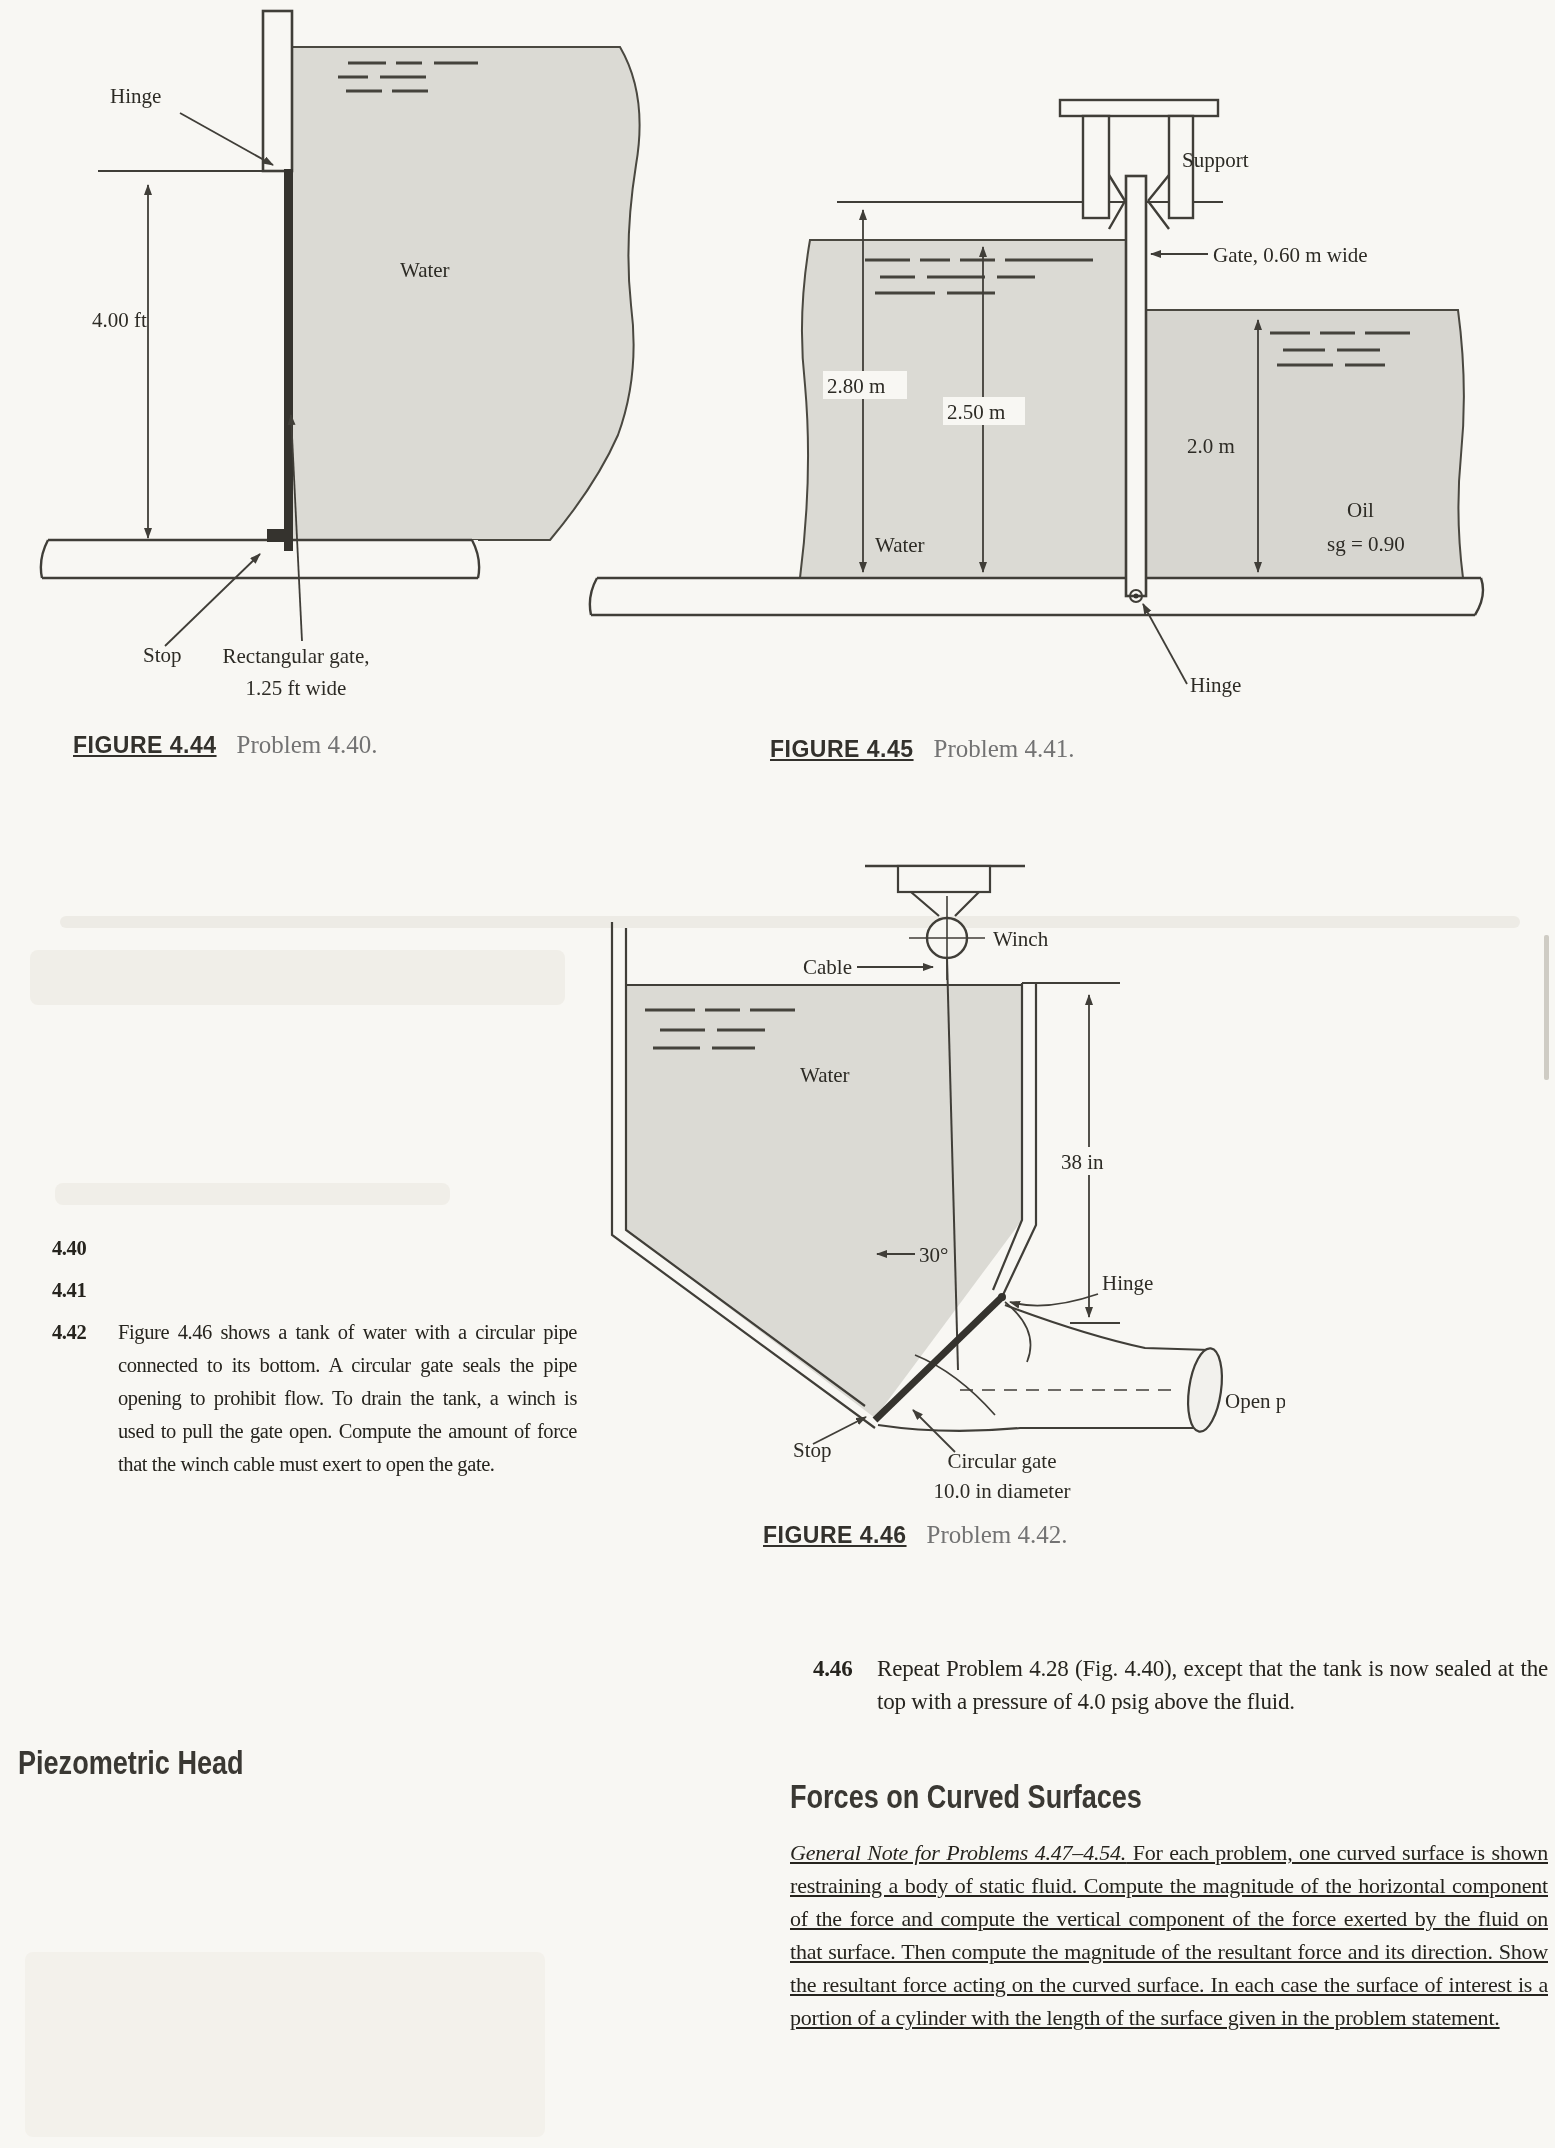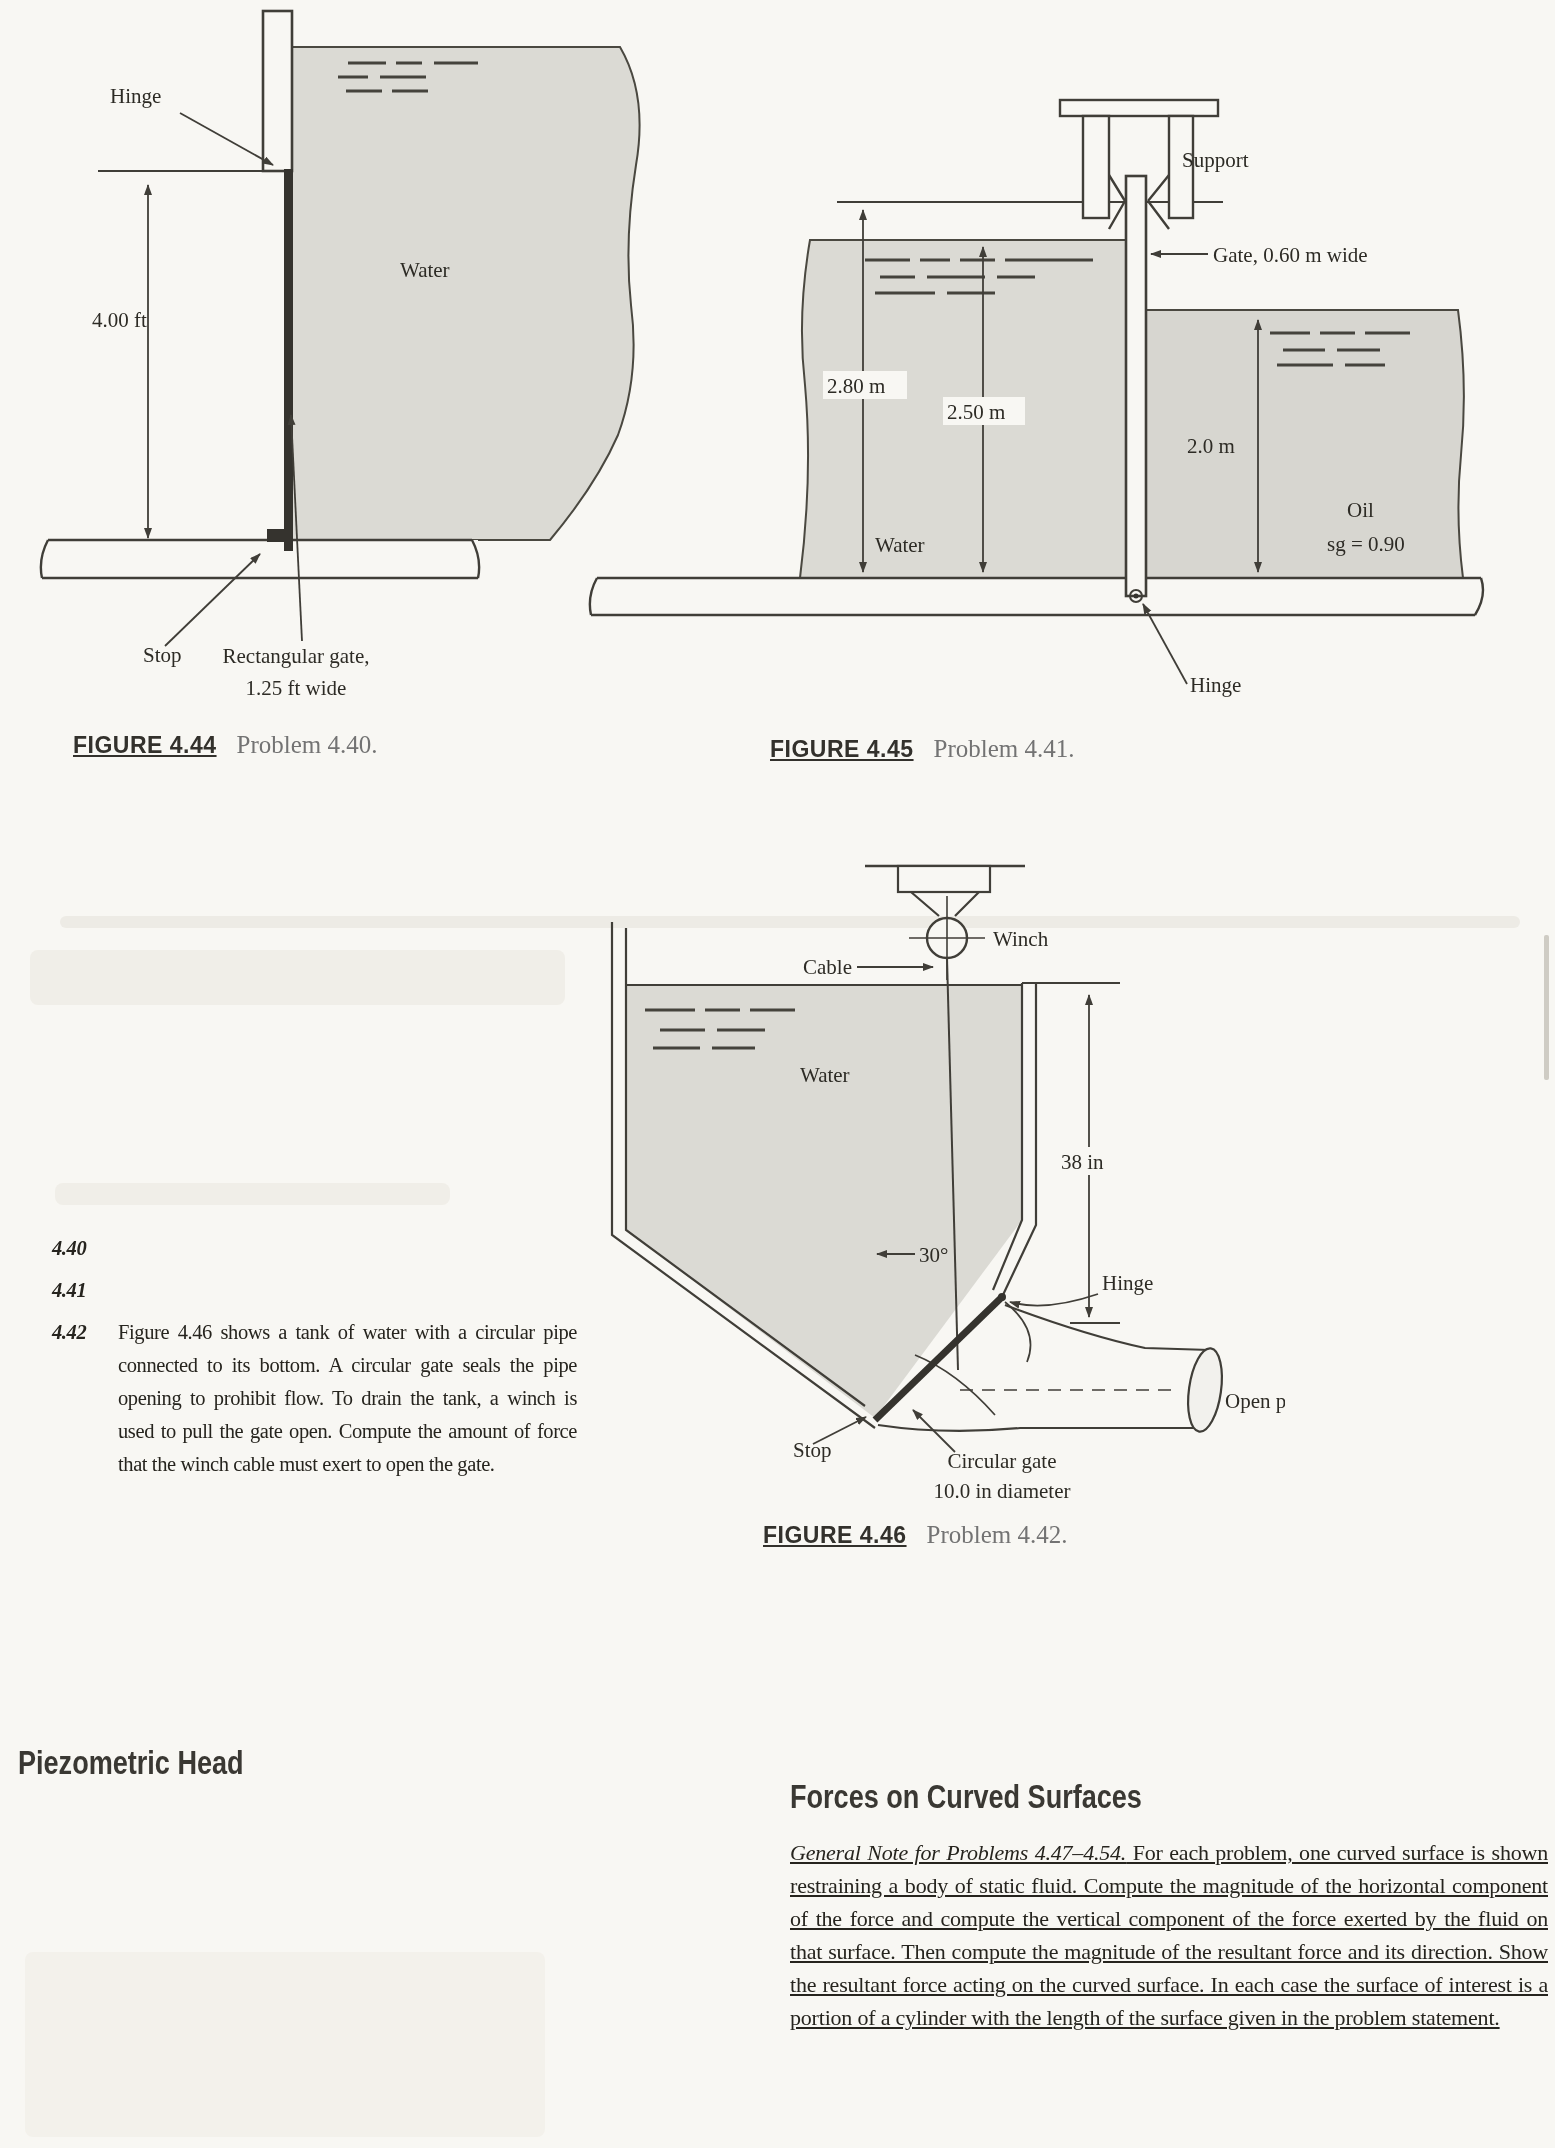--- a/index.html
+++ b/index.html
@@ -9,21 +9,21 @@
     font-family:"Liberation Serif", serif; color:#26241e;
   }
   .fig { position:absolute; }
   .fig text { font-family:"Liberation Serif", serif; font-size:21px; fill:#2d2b25; }
   .fig .dimt { font-size:21px; }
   .caption { position:absolute; white-space:nowrap; }
   .cap-tag { font-family:"Liberation Sans", sans-serif; font-weight:bold; font-size:23px; color:#33312c; letter-spacing:.5px;text-decoration:underline; }
   .cap-prob { font-family:"Liberation Serif", serif; font-size:25px; color:#737373; margin-left:20px; }
   .plist { position:absolute; }
   .pitem { display:flex; margin-bottom:9px; }
-  .pnum { font-weight:bold; flex:0 0 66px; font-size:20.5px; line-height:33px; letter-spacing:-0.4px;font-style:italic; }
+  .pnum { font-weight:bold; flex:0 0 66px; font-size:20.5px; line-height:33px; letter-spacing:-0.4px; }
   .ptxt { flex:1; text-align:justify; font-size:20.5px; line-height:33px; letter-spacing:-0.4px; }
   .pitem-r .pnum { flex:0 0 64px; font-size:23px; letter-spacing:-0.2px; }
   .pitem-r .ptxt { font-size:23px; letter-spacing:-0.2px; }
   .hdg {
     position:absolute; font-family:"Liberation Sans", sans-serif; font-weight:bold;
     font-size:33px; color:#3a3833; transform:scaleX(.82); transform-origin:left center;
     white-space:nowrap; letter-spacing:0;
   }
   .gnote { position:absolute; text-align:justify; font-size:22px; line-height:33px; letter-spacing:-0.2px;text-decoration:underline; }
   .gnote .lead { font-style:italic; }
@@ -215,20 +215,26 @@
       <span class="pnum">4.41</span>
     </div>
     <div class="pitem">
       <span class="pnum">4.42</span>
       <span class="ptxt">Figure 4.46 shows a tank of water with a circular pipe connected to its bottom. A circular gate seals the pipe opening to prohibit flow. To drain the tank, a winch is used to pull the gate open. Compute the amount of force that the winch cable must exert to open the gate.</span>
     </div>
   </div>
 
   <div class="hdg" style="left:18px;top:1744px;">Piezometric Head</div>
 
+  <div class="plist" style="left:813px;top:1652px;width:735px;">
+    <div class="pitem pitem-r">
+      <span class="pnum">4.46</span>
+      <span class="ptxt">Repeat Problem 4.28 (Fig. 4.40), except that the tank is now sealed at the top with a pressure of 4.0 psig above the fluid.</span>
+    </div>
+  </div>
 
   <div class="hdg" style="left:790px;top:1778px;">Forces on Curved Surfaces</div>
 
   <div class="gnote" style="left:790px;top:1836px;width:758px;">
     <span class="lead">General Note for Problems 4.47–4.54.</span><span> For each problem, one curved surface is shown restraining a body of static fluid. Compute the magnitude of the horizontal component of the force and compute the vertical component of the force exerted by the fluid on that surface. Then compute the magnitude of the resultant force and its direction. Show the resultant force acting on the curved surface. In each case the surface of interest is a portion of a cylinder with the length of the surface given in the problem statement.</span>
   </div>
 
 </div>
 
 </body></html>

